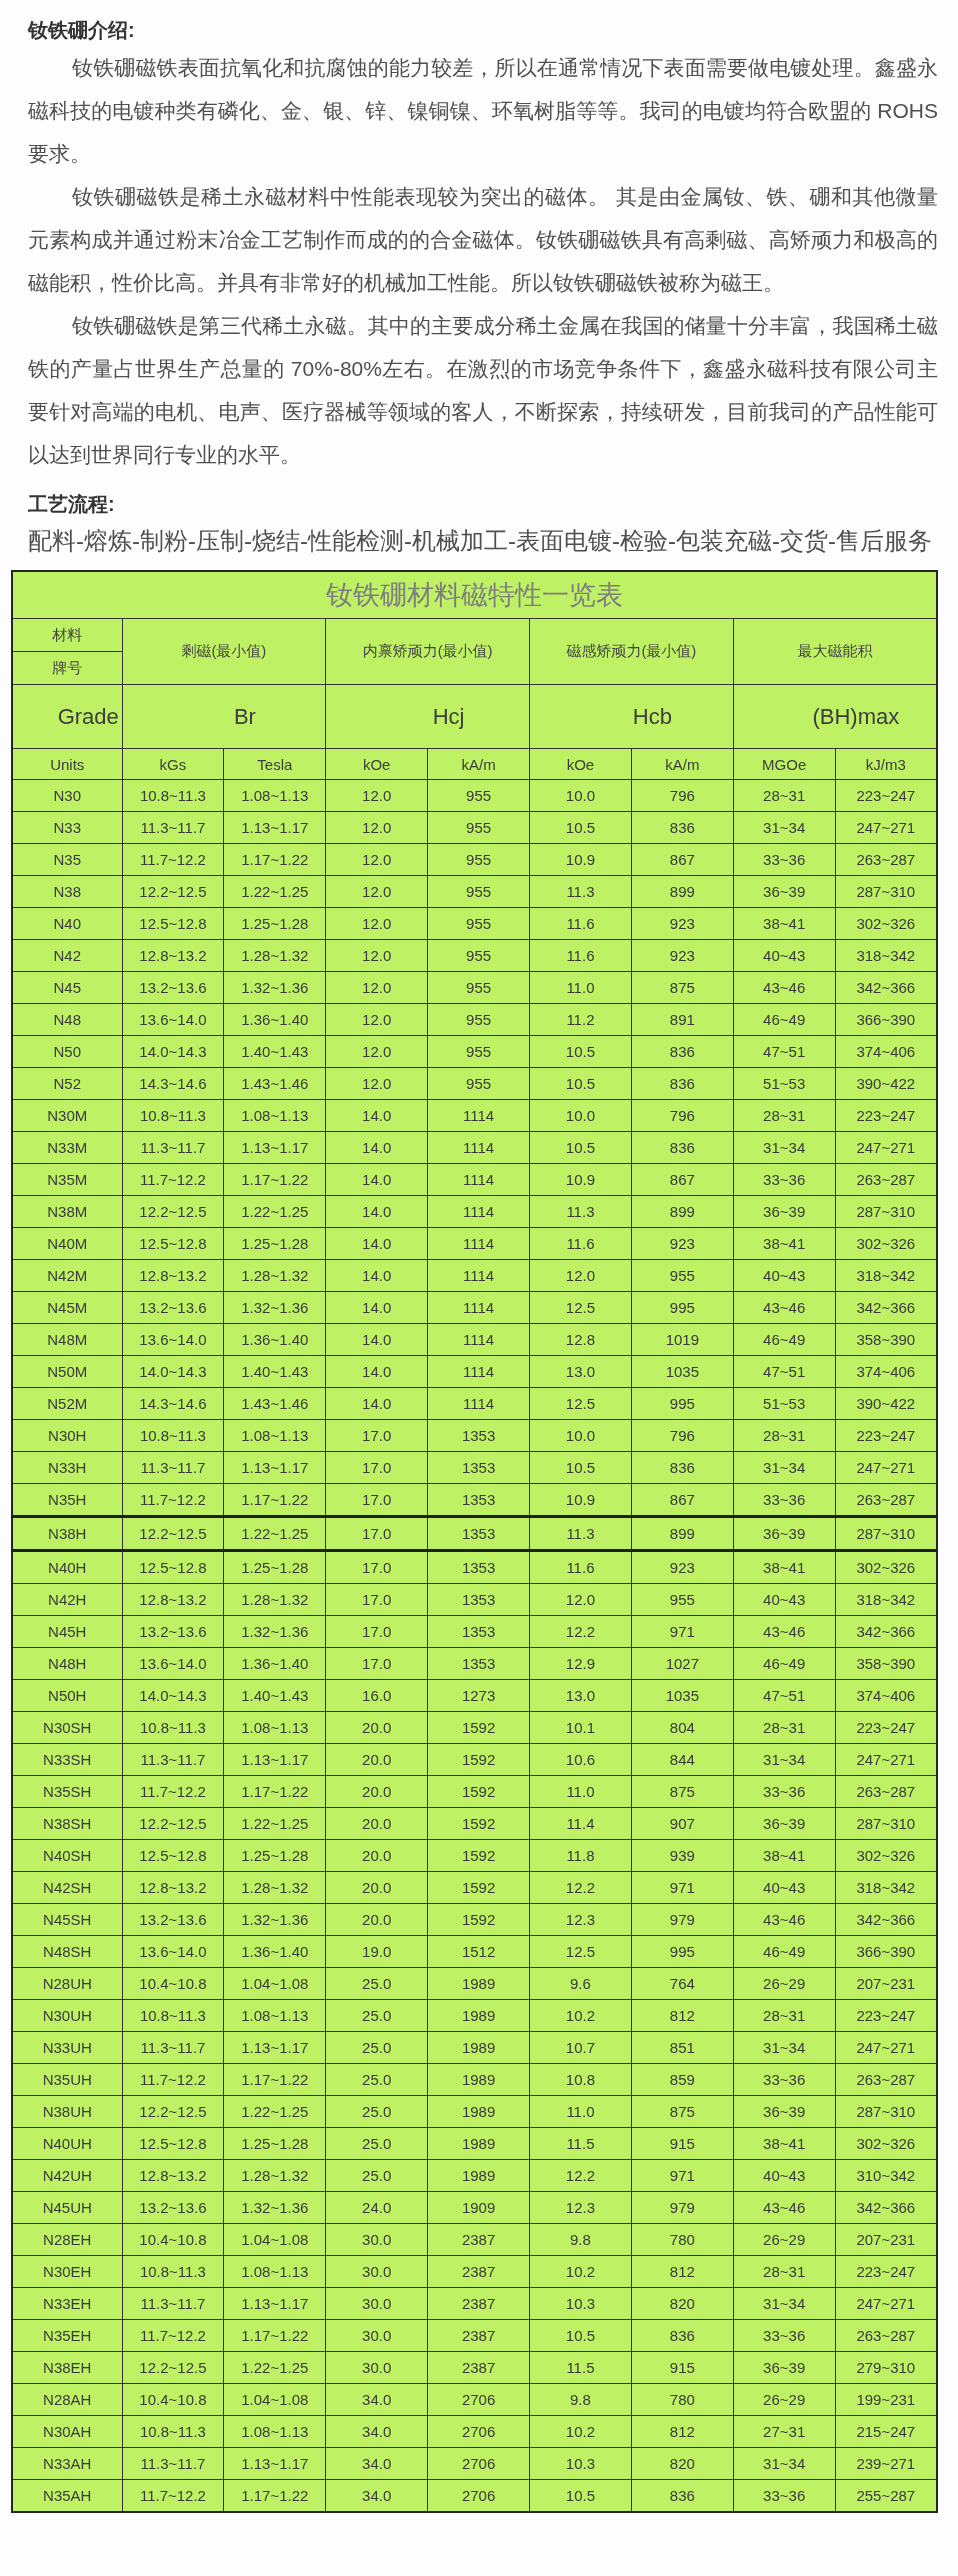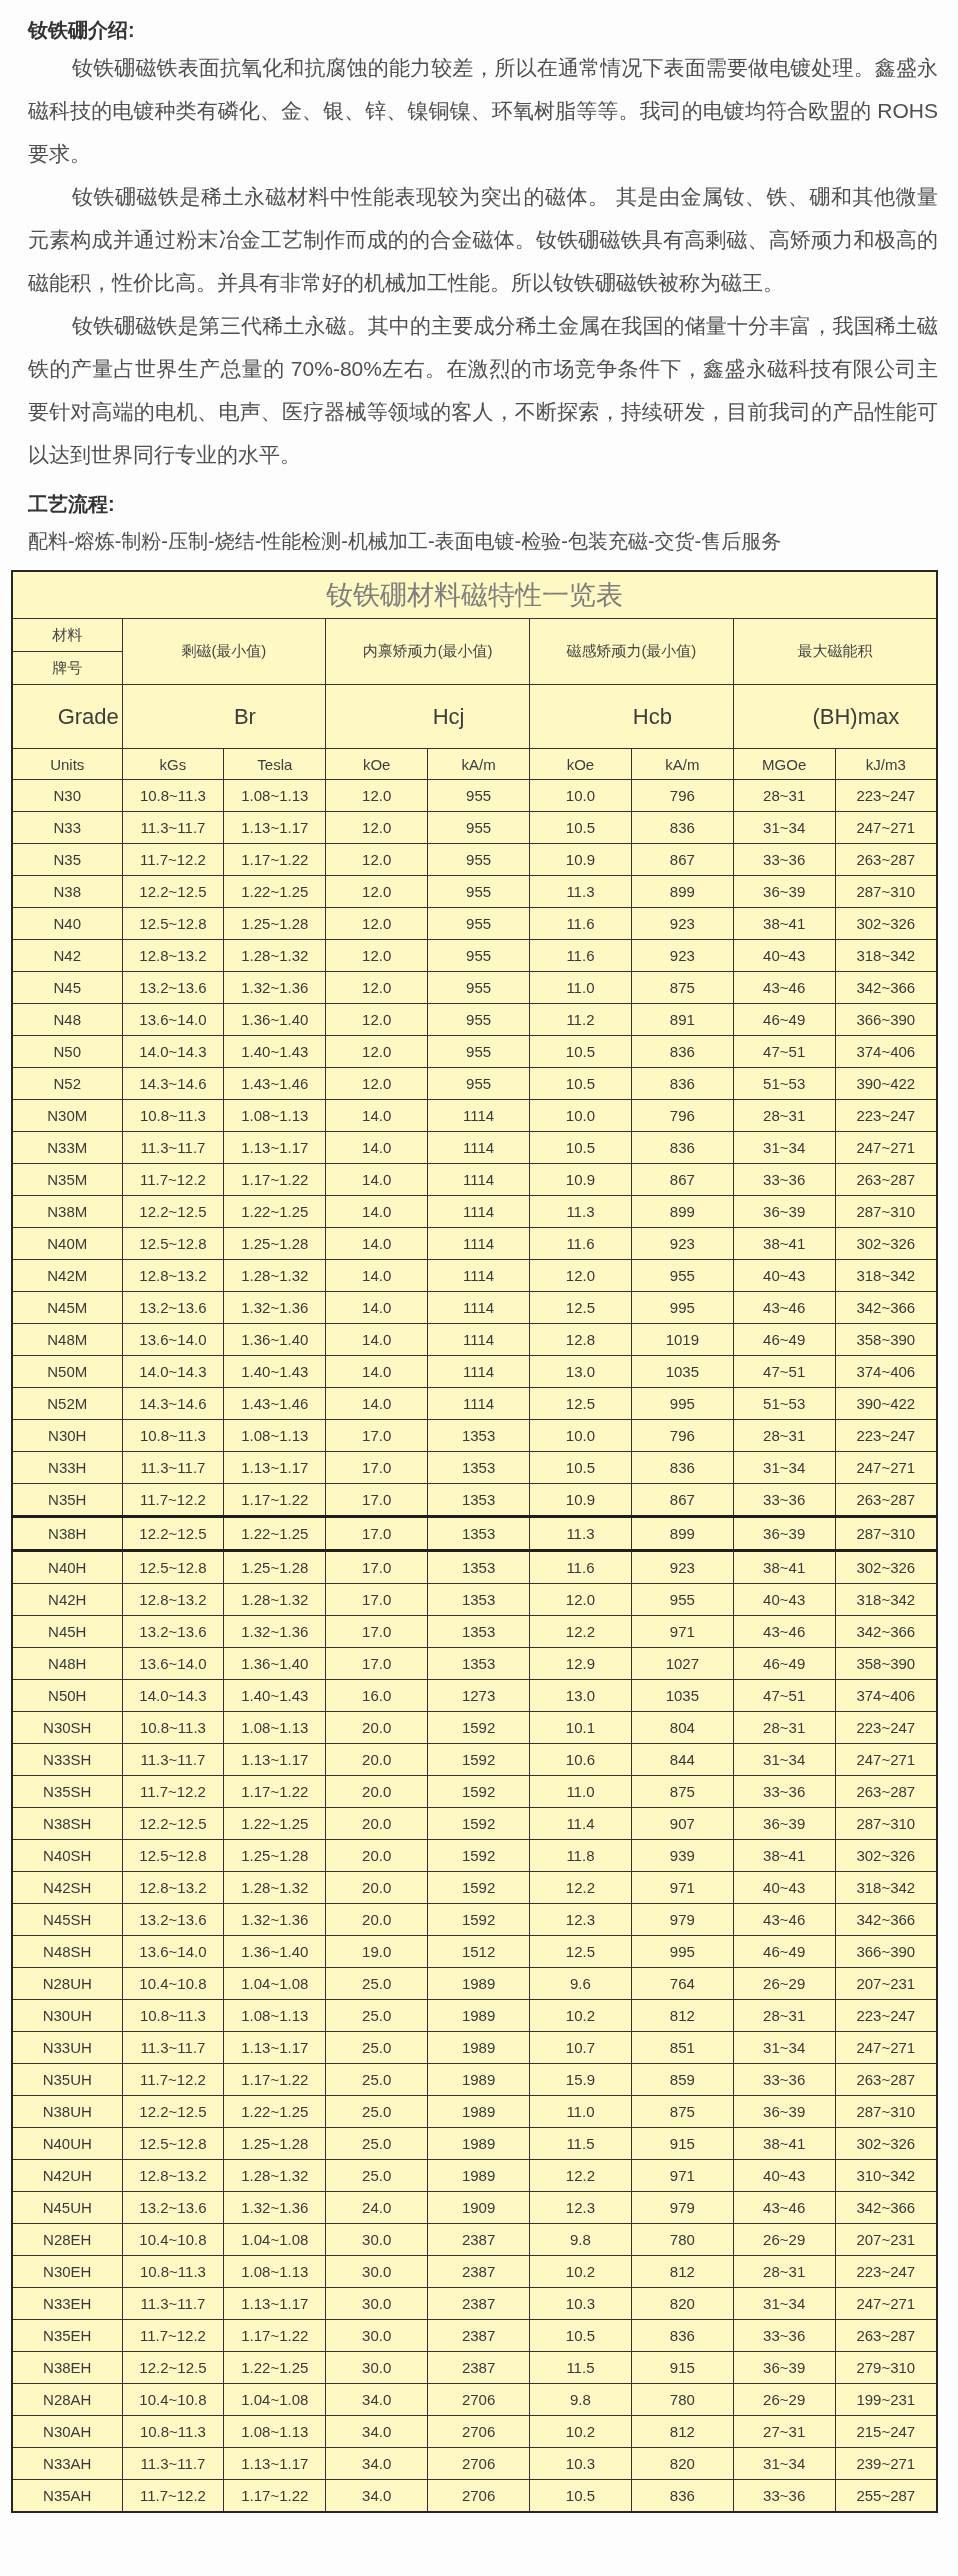--- a/index.html
+++ b/index.html
@@ -20,32 +20,32 @@
   .para {
     font-size:21px;
     color:#4f4f4f;
     line-height:43px;
     text-align:justify;
     text-indent:44px;
     margin:0;
   }
   .process-heading { margin-top:12px; }
   .flow-line {
-    font-size:20px;
+    font-size:24px;
     color:#4f4f4f;
     line-height:42px;
     margin:0;
   }
 
   table.magnet-table {
     border-collapse:collapse;
     table-layout:fixed;
     width:927px;
     margin:8px 0 10px 11px;
-    background:#fef9c3;
+    background:#bef264;
     border:2px solid #262626;
   }
   .magnet-table th, .magnet-table td {
     border:1px solid #333333;
     text-align:center;
     vertical-align:middle;
     font-weight:normal;
     padding:0 2px;
     overflow:hidden;
   }
@@ -565,21 +565,21 @@
         <td>851</td>
         <td>31~34</td>
         <td>247~271</td>
       </tr>
       <tr>
         <td>N35UH</td>
         <td>11.7~12.2</td>
         <td>1.17~1.22</td>
         <td>25.0</td>
         <td>1989</td>
-        <td>15.9</td>
+        <td>10.8</td>
         <td>859</td>
         <td>33~36</td>
         <td>263~287</td>
       </tr>
       <tr>
         <td>N38UH</td>
         <td>12.2~12.5</td>
         <td>1.22~1.25</td>
         <td>25.0</td>
         <td>1989</td>

